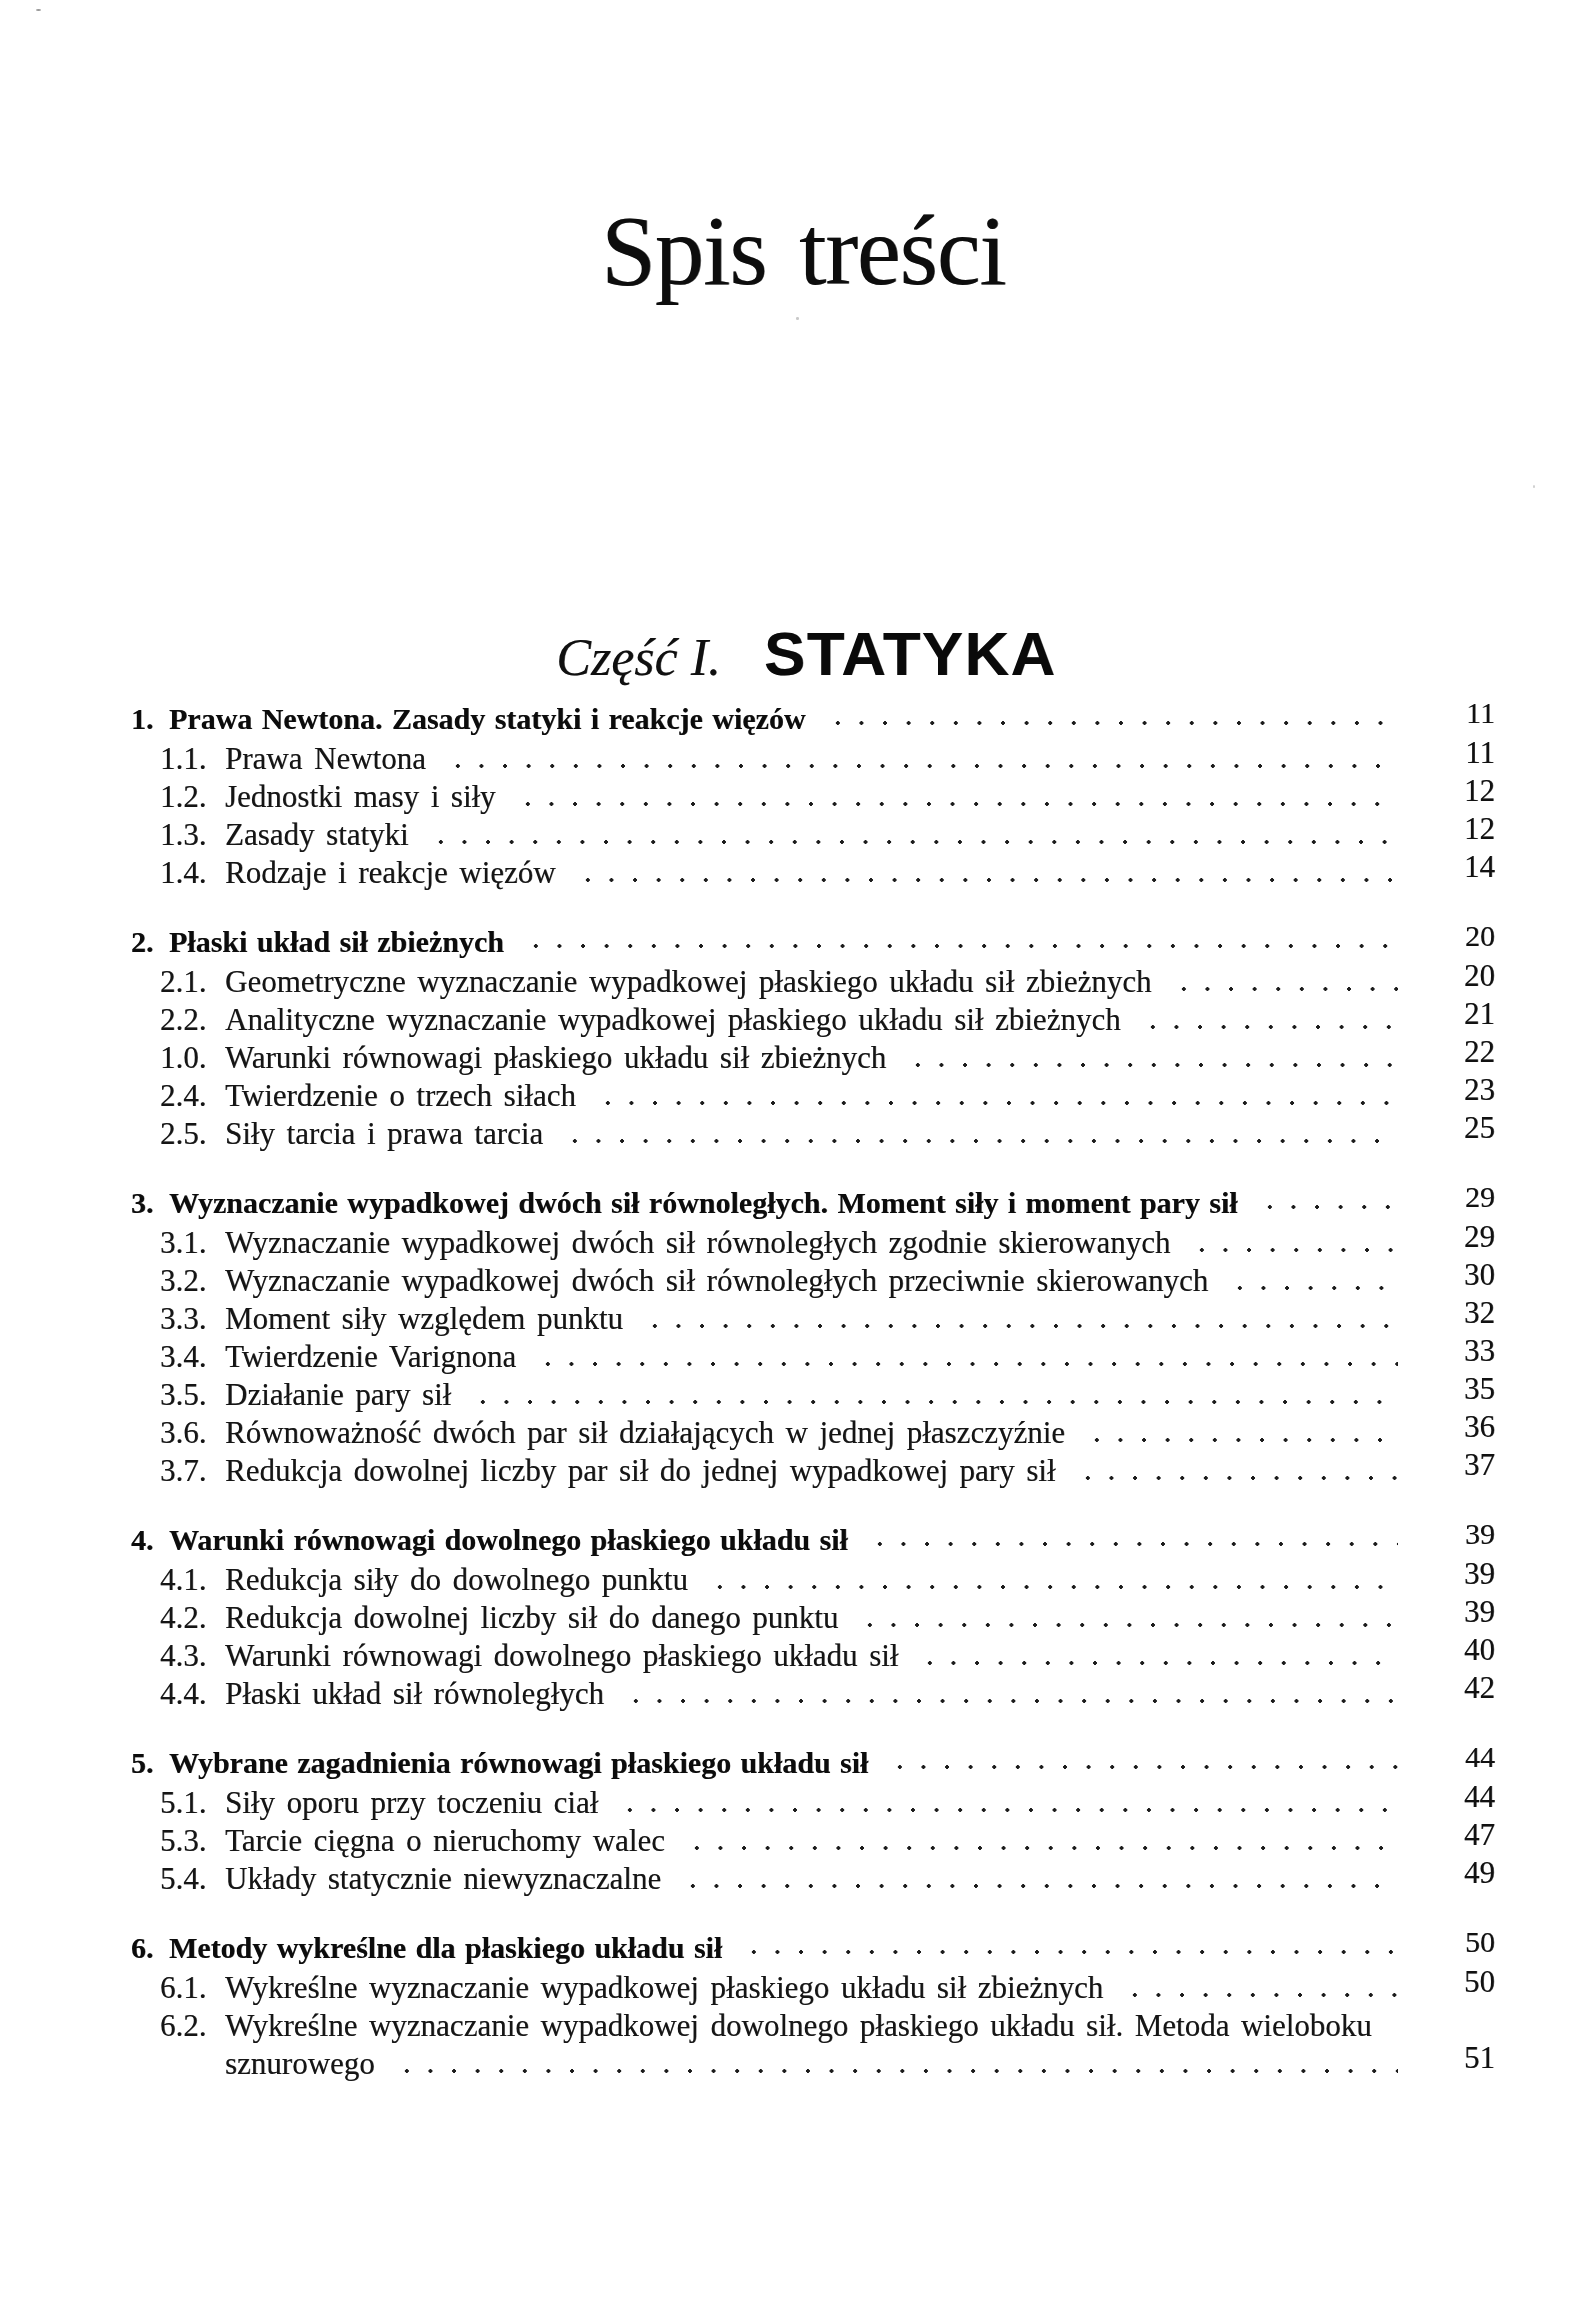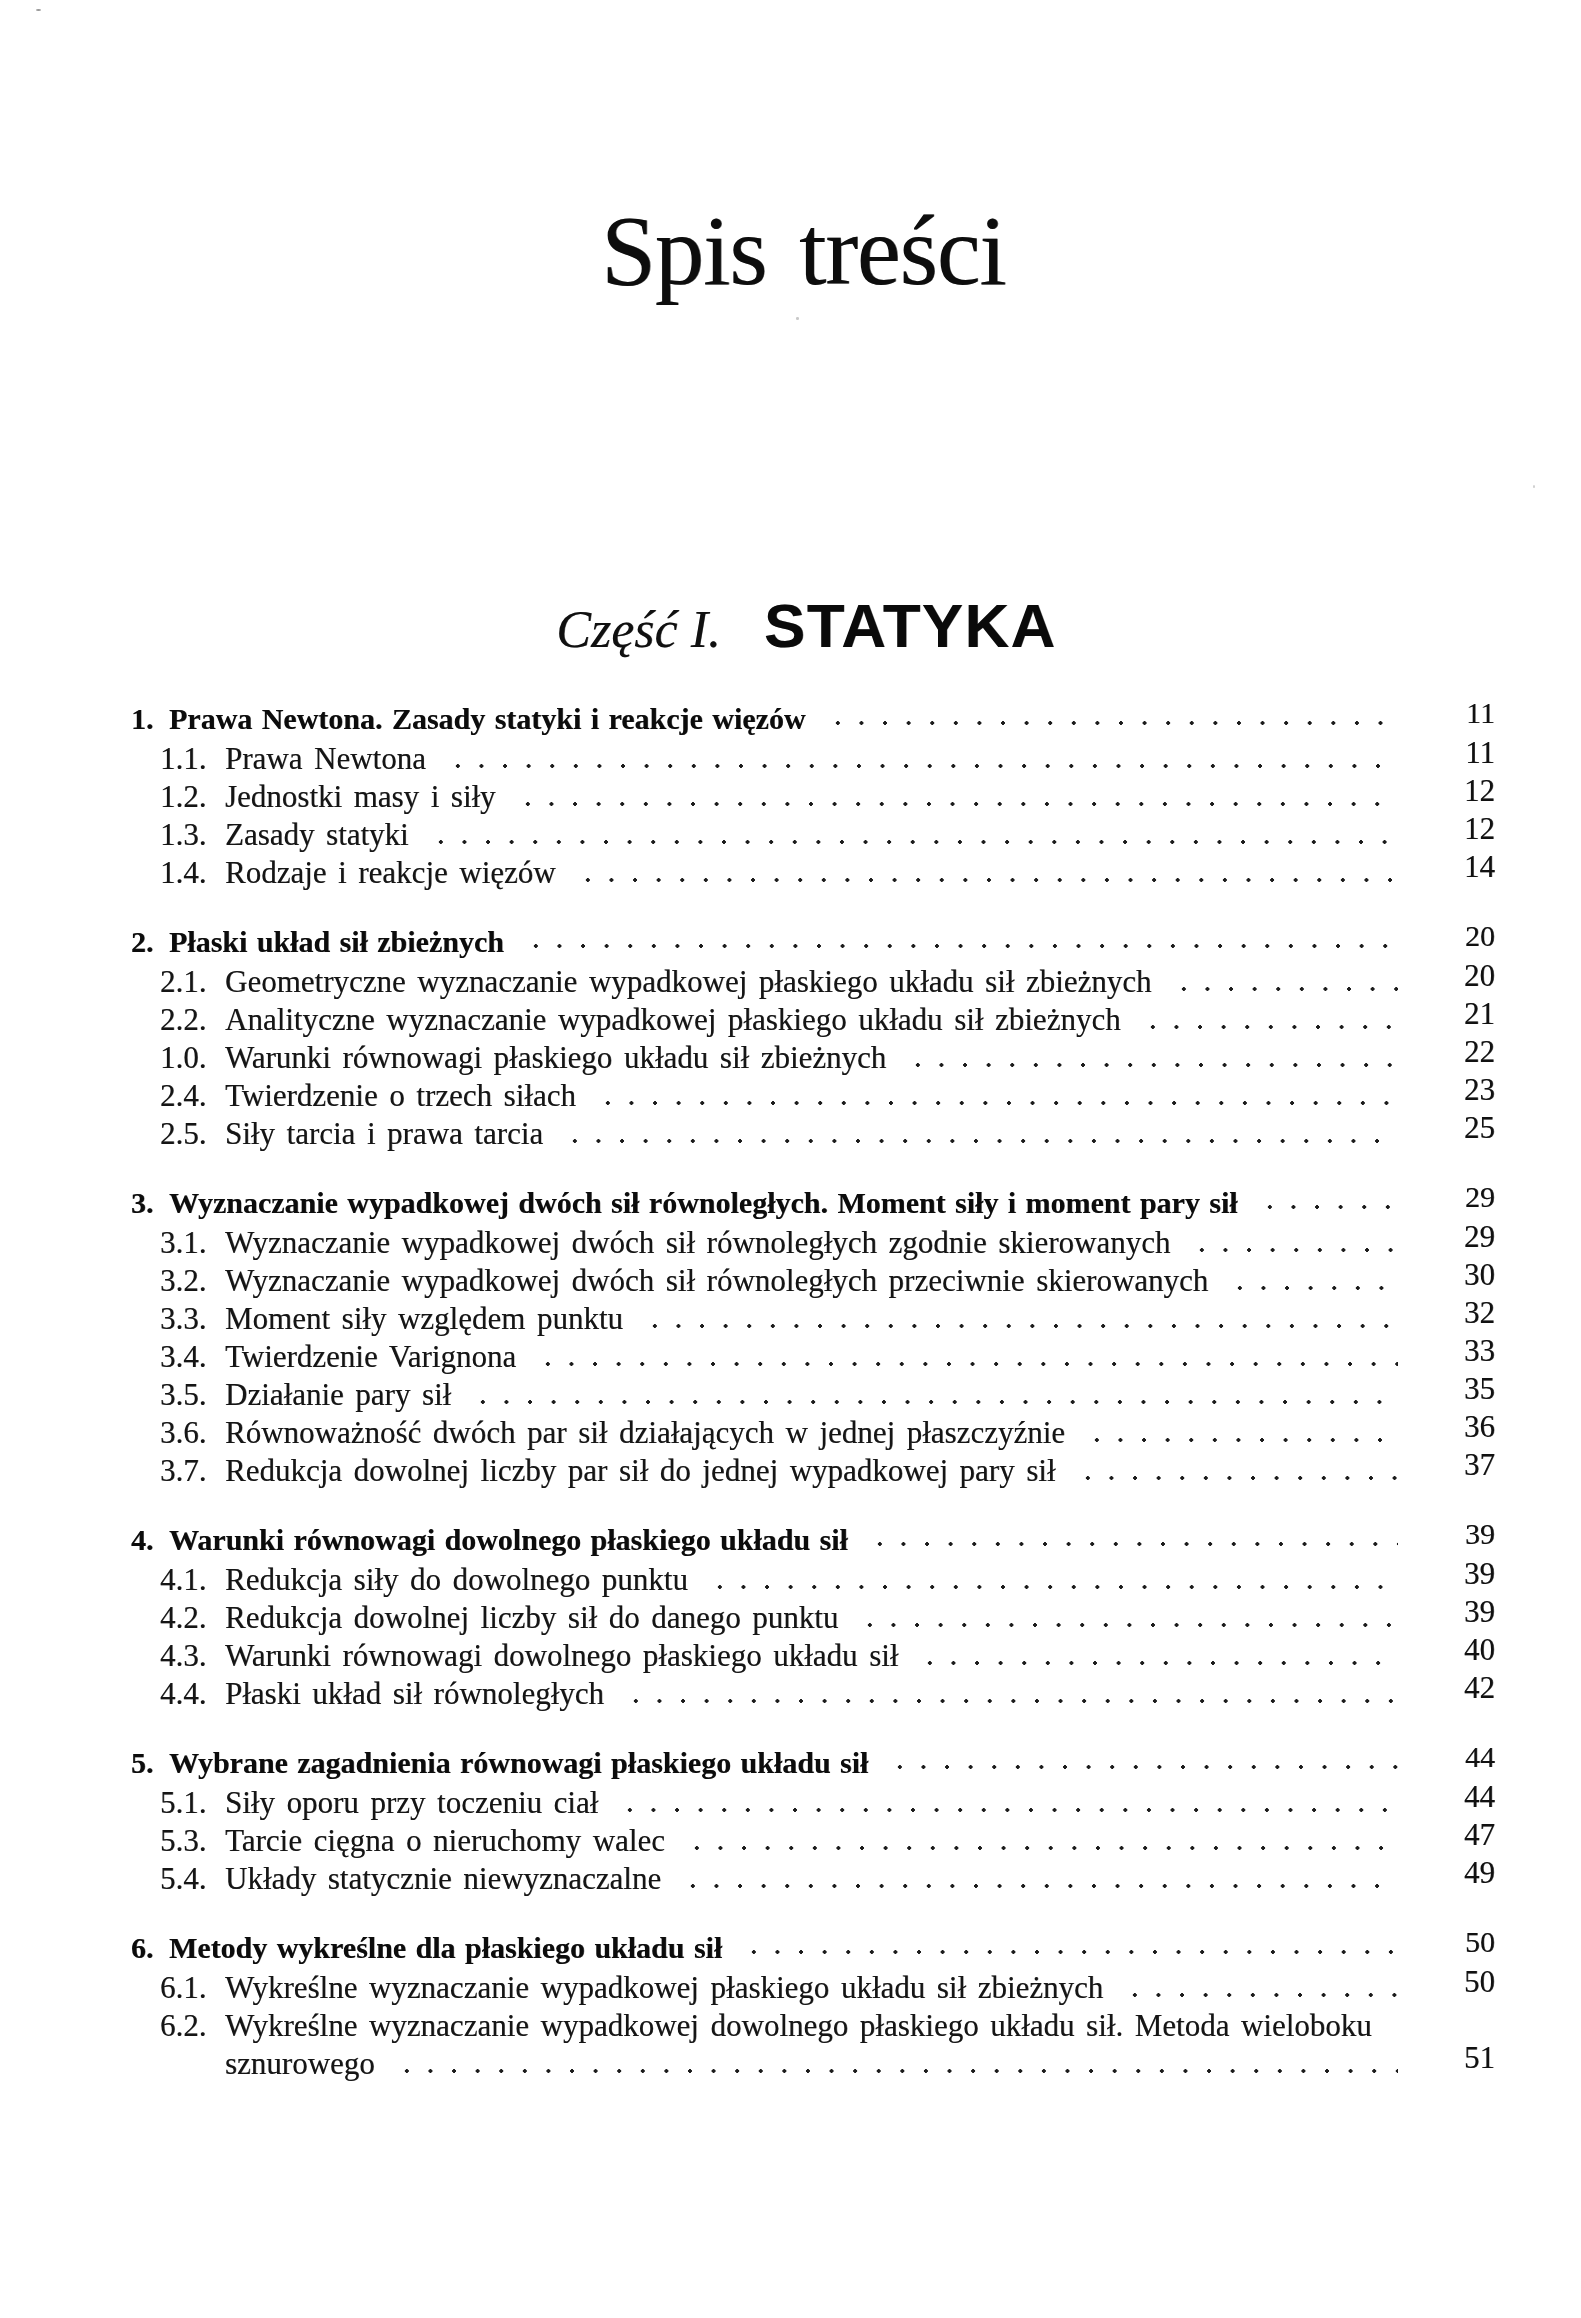--- a/index.html
+++ b/index.html
@@ -30,21 +30,21 @@
     letter-spacing: -1.3px;
     word-spacing: 9px;
     white-space: nowrap;
     color: #0d0d0d;
     text-shadow: 0.6px 0.3px 0 rgba(0,0,0,0.55);
     margin-top: 44px;
   }
   
   .part-heading {
     position: absolute;
-    top: 590px;
+    top: 618px;
     left: 50%;
     transform: translateX(calc(-50% + 16px));
     display: flex;
     align-items: baseline;
     white-space: nowrap;
   }
   .part-label {
     font-family: "Liberation Serif", serif;
     font-style: italic;
     font-size: 52px;

